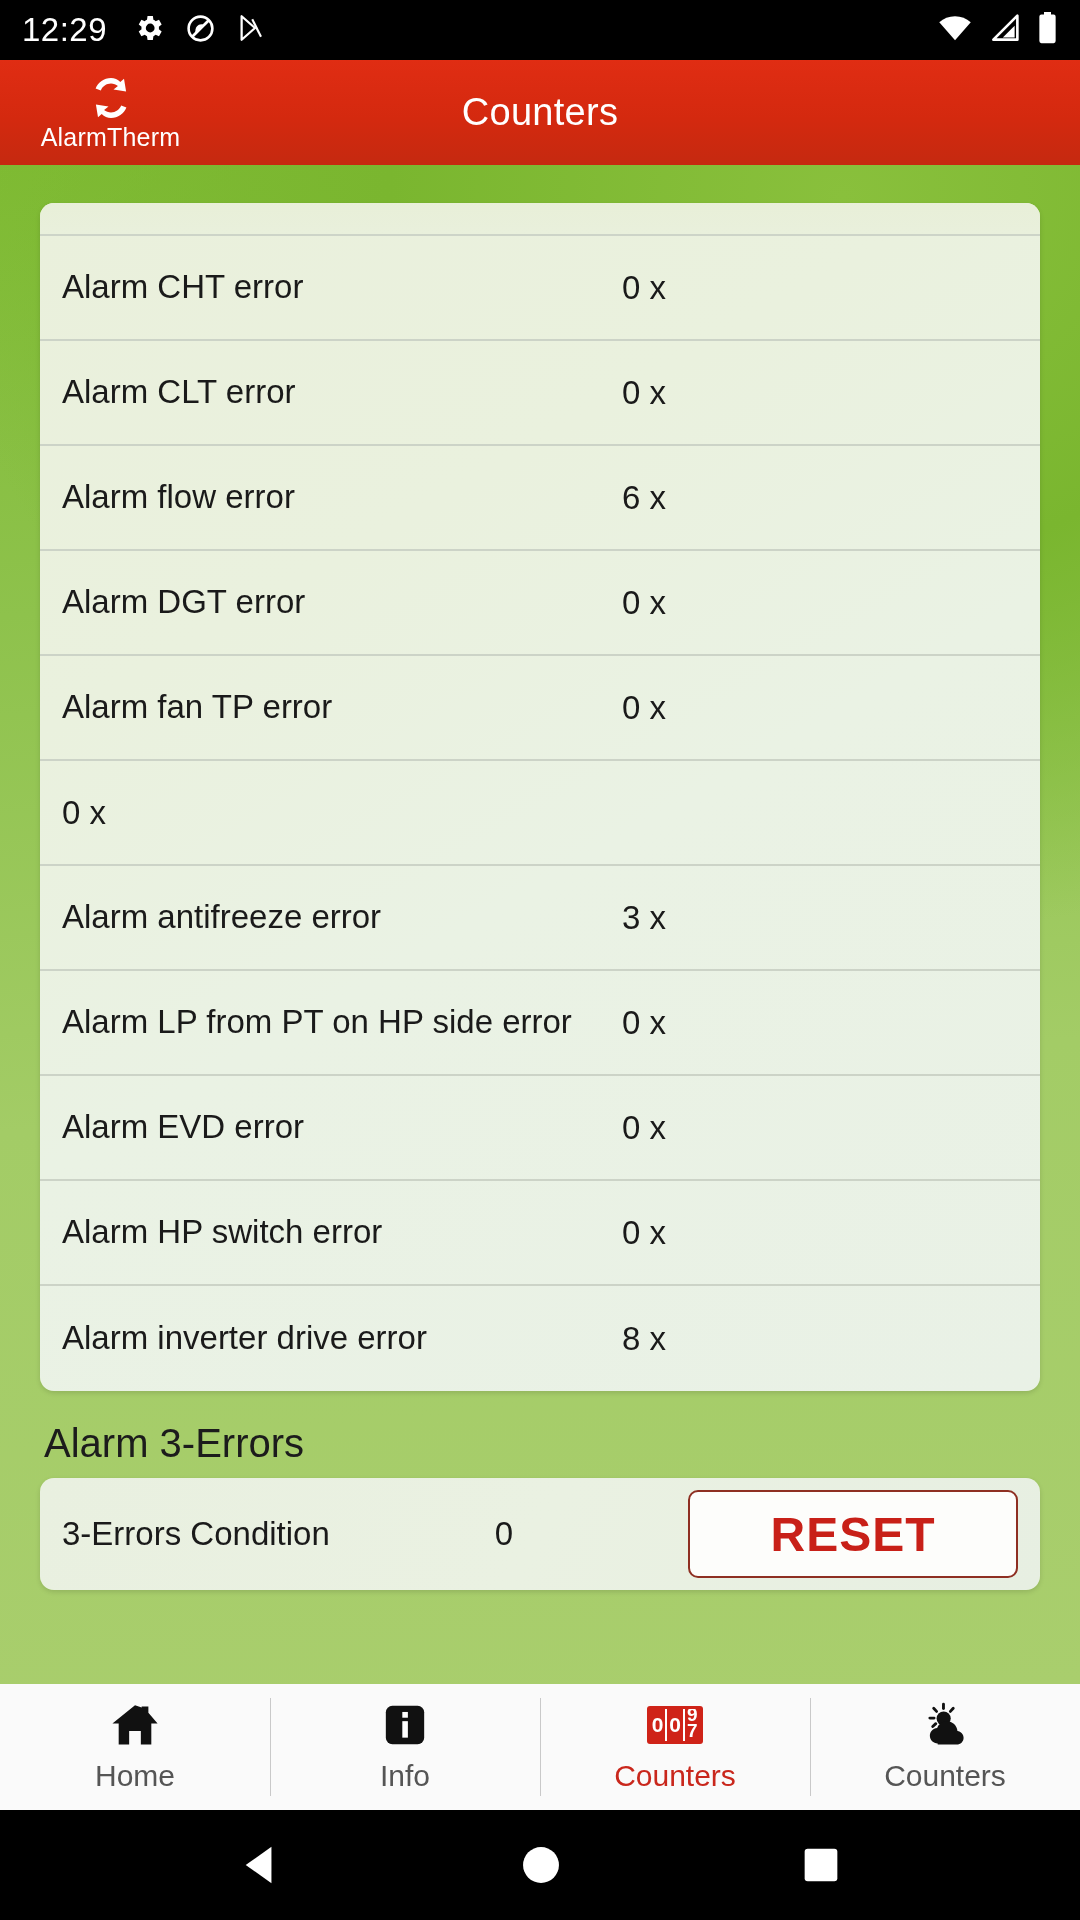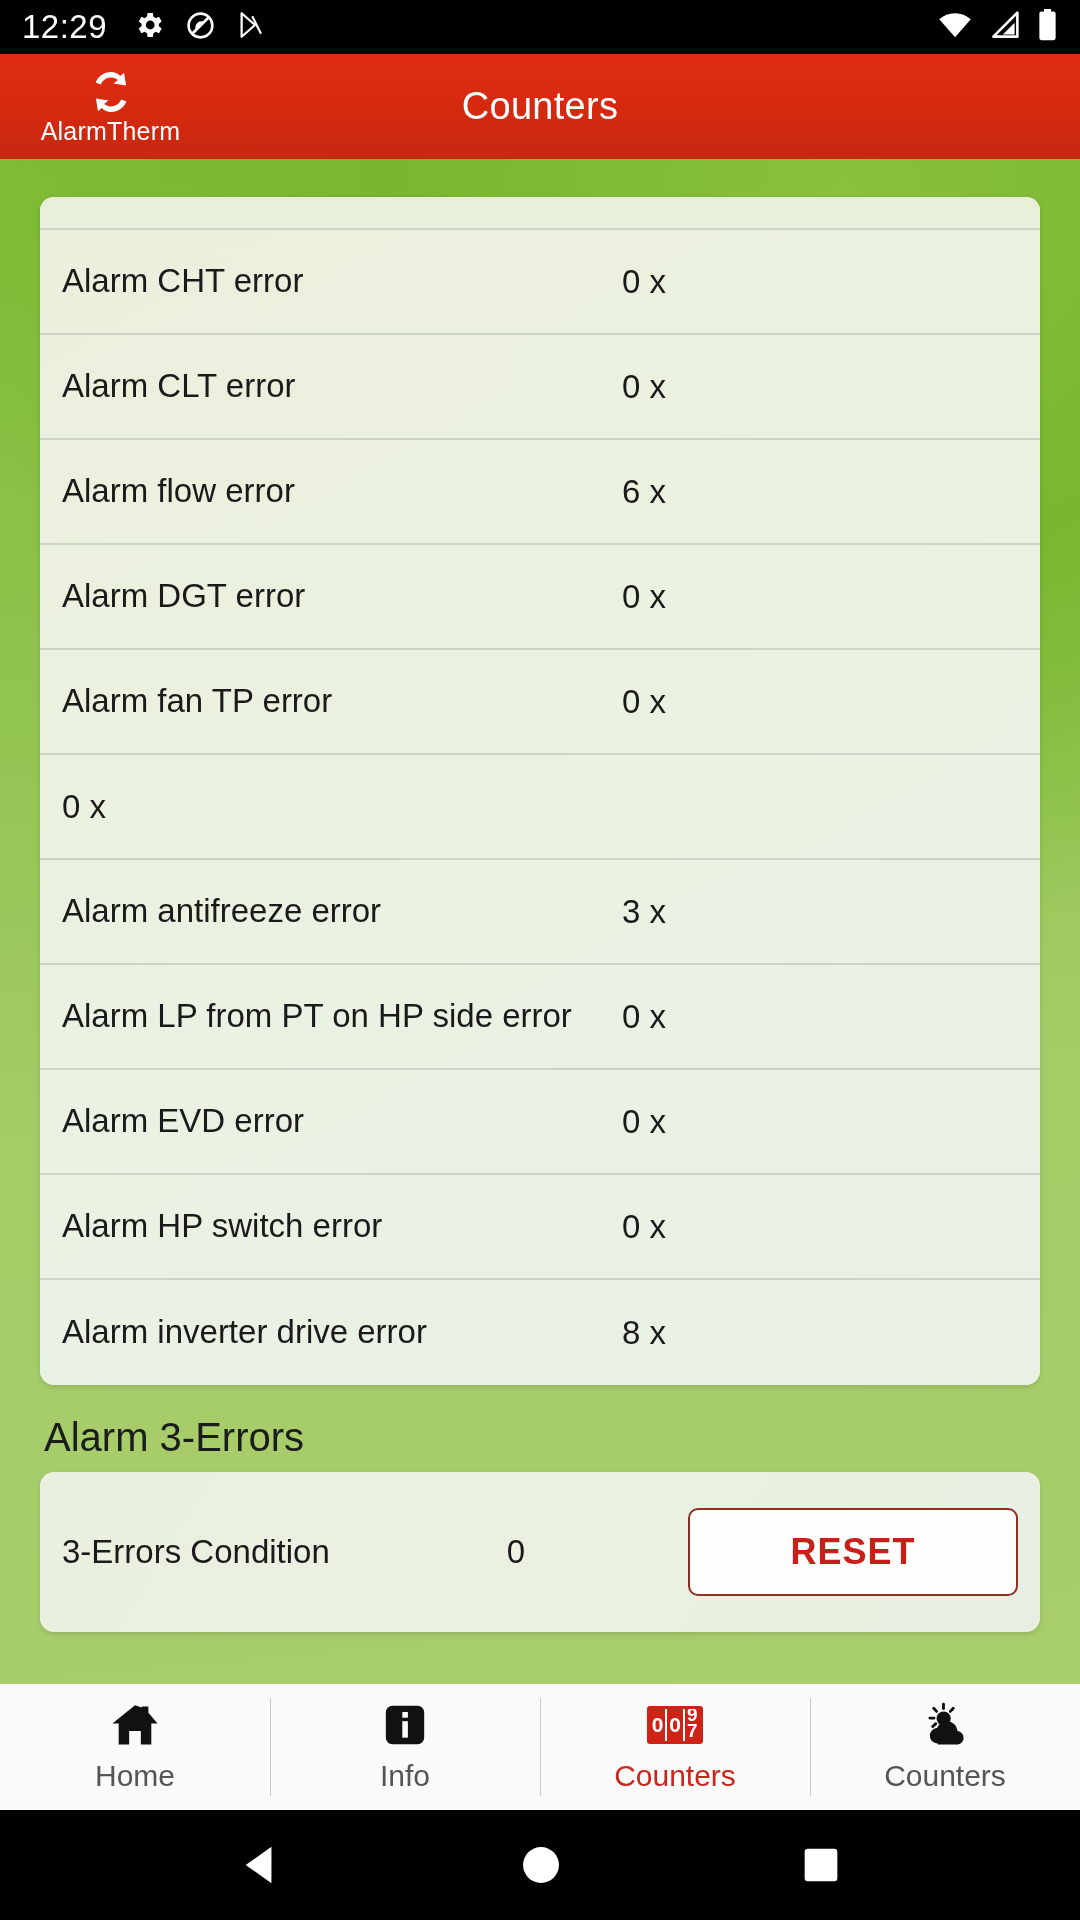--- a/index.html
+++ b/index.html
@@ -14,21 +14,21 @@
     position: relative;
     width: 1080px;
     height: 1920px;
     display: flex;
     flex-direction: column;
     background: #000;
   }
 
   
   .statusbar {
-    height: 54px;
+    height: 60px;
     background: #000;
     display: flex;
     align-items: center;
     padding: 0 22px;
     flex: 0 0 auto;
   }
   .sb-time {
     color: #fff;
     font-size: 33px;
     letter-spacing: .5px;
@@ -129,41 +129,40 @@
     color: #1c1c1c;
     margin: 30px 0 12px 4px;
   }
 
   .reset-card {
     background: linear-gradient(120deg, #e9f0e0 0%, #eaf1e2 50%, #e7efe2 100%);
     border-radius: 14px;
     box-shadow: 0 2px 5px rgba(0,0,0,0.13);
     display: flex;
     align-items: center;
-    padding: 36px 22px;
+    padding: 12px 22px;
     min-height: 110px;
-    gap: 12px;
   }
   .reset-label { font-size: 33px; color: #1a1a1a; flex: 0 0 auto; }
   .reset-value {
     font-size: 33px;
     color: #1a1a1a;
     flex: 1 1 auto;
     text-align: left;
     padding-left: 165px;
   }
   .reset-btn {
     flex: 0 0 auto;
     width: 330px;
     height: 88px;
     background: #fdfdfb;
     border: 2px solid #8e2f22;
     border-radius: 10px;
     color: #c82018;
-    font-size: 36px;
+    font-size: 48px;
     font-weight: 700;
     letter-spacing: 1px;
     display: flex;
     align-items: center;
     justify-content: center;
     cursor: pointer;
   }
 
   
   .bottomnav {

